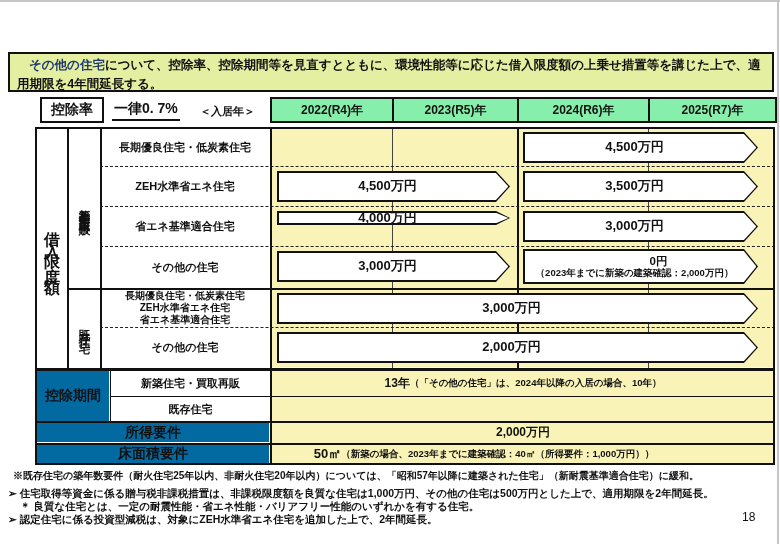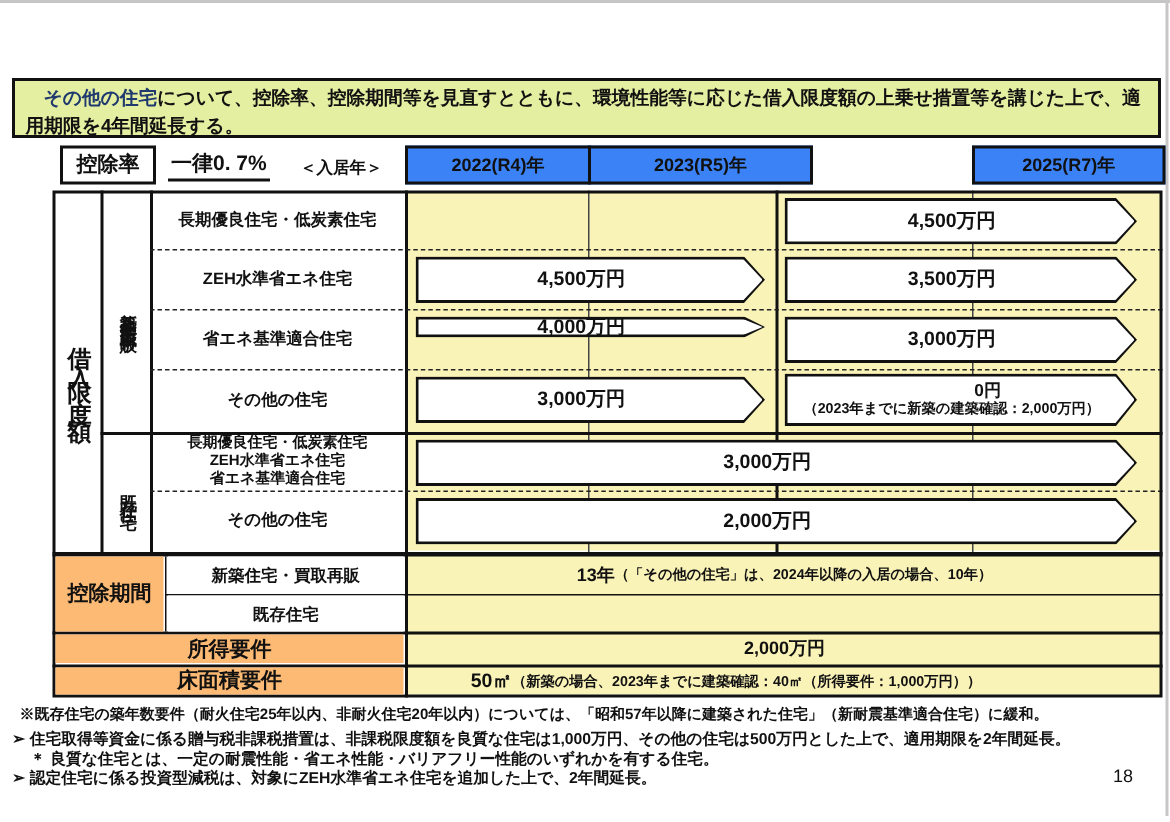--- a/index.html
+++ b/index.html
@@ -20,21 +20,21 @@
                border:2px solid #111;font-size:12.5px;font-weight:700;line-height:1.5;
                padding:2px 7px 0 7px;text-indent:12px;}
   .summary-lead{color:#1f3a6e;}
 
   
   .rate-box{left:40px;top:97px;width:64px;height:26px;border:2px solid #111;
             font-weight:700;font-size:14px;background:#fff;}
   .rate-val{left:112px;top:100px;font-weight:700;font-size:14px;
             border-bottom:2px solid #111;padding:0 2px 1px 2px;}
   .movein{left:200px;top:104px;font-weight:700;font-size:11px;}
-  .ycell{top:97px;height:26px;border:2px solid #111;background:#3b82f6;
+  .ycell{top:97px;height:26px;border:2px solid #111;background:#86efac;
          font-weight:700;font-size:12px;}
 
   
   .ybg{background:#faf3b8;}
 
   
   .ln{background:#111;}
   .hair{background:#444;}
   .dash{border-top:1.6px dashed #222;height:0;}
 
@@ -51,21 +51,21 @@
   .a-b{inset:0;background:#111;
        clip-path:polygon(0 0,calc(100% - 14px) 0,100% 50%,calc(100% - 14px) 100%,0 100%);}
   .a-f{inset:1.6px;background:#fff;
        clip-path:polygon(0 0,calc(100% - 13px) 0,100% 50%,calc(100% - 13px) 100%,0 100%);}
   .a-t{inset:0;padding-right:12px;display:flex;align-items:center;justify-content:center;
        flex-direction:column;font-weight:700;font-size:13px;text-align:center;line-height:1.1;}
   .a-note{font-size:9.5px;font-weight:700;}
   .a-main-sm{font-size:11.5px;margin-left:48px;}
 
   
-  .sec-label{font-weight:700;font-size:14px;background:#fdba74;}
+  .sec-label{font-weight:700;font-size:14px;background:#0369a1;}
   .sub-label{font-weight:600;font-size:11px;background:#fff;}
   .val-main{font-weight:700;font-size:12px;}
   .val-note{font-weight:700;font-size:9.5px;}
 
   
   .caveat{left:13px;top:469px;width:764px;font-weight:600;font-size:10px;white-space:nowrap;}
   .bullets{left:8px;top:487px;width:768px;font-weight:600;font-size:10.5px;line-height:13.2px;}
   .b-line{white-space:nowrap;}
   .b-ind{padding-left:12px;}
   .b-marker{margin-right:3px;}
@@ -81,21 +81,22 @@
 
 
   <div class="abs summary-box">
     <span class="summary-lead">その他の住宅</span><span>について、控除率、控除期間等を見直すとともに、環境性能等に応じた借入限度額の上乗せ措置等を講じた上で、適用期限を4年間延長する。</span>
   </div>
 
   <div class="abs rate-box center">控除率</div>
   <div class="abs rate-val">一律0. 7%</div>
   <div class="abs movein">＜入居年＞</div>
   <div class="abs ycell center" style="left:270px;width:124px;">2022(R4)年</div>
-  <div class="abs ycell center" style="left:392px;width:150px;">2023(R5)年</div>
+  <div class="abs ycell center" style="left:392px;width:127px;">2023(R5)年</div>
+  <div class="abs ycell center" style="left:517px;width:133px;">2024(R6)年</div>
   <div class="abs ycell center" style="left:648px;width:129px;">2025(R7)年</div>
 
   <div class="abs ybg" style="left:271px;top:128px;width:503px;height:239px;"></div>
   <div class="abs ybg" style="left:271px;top:369px;width:503px;height:94px;"></div>
 
   <div class="abs hair" style="left:392px;top:127px;width:1px;height:241px;"></div>
   <div class="abs hair" style="left:648px;top:127px;width:1px;height:241px;"></div>
   <div class="abs ln" style="left:517px;top:127px;width:1.5px;height:241px;"></div>
   <div class="abs ln" style="left:67px;top:127px;width:1.5px;height:241px;"></div>
   <div class="abs ln" style="left:100px;top:127px;width:1.5px;height:241px;"></div>

